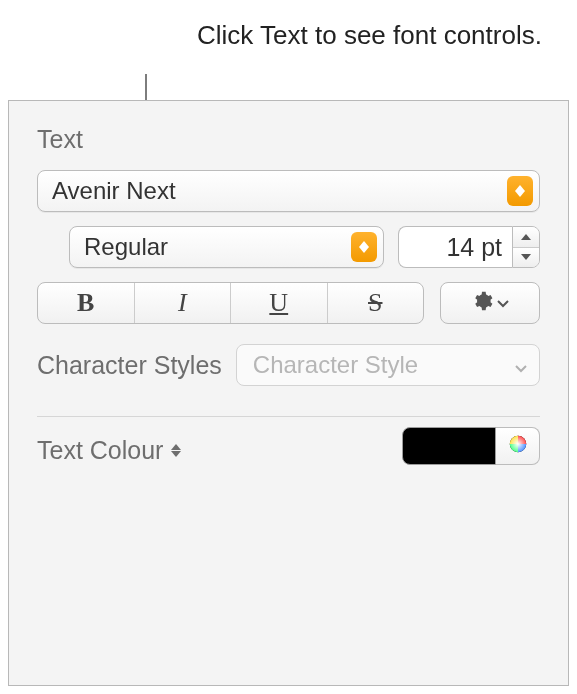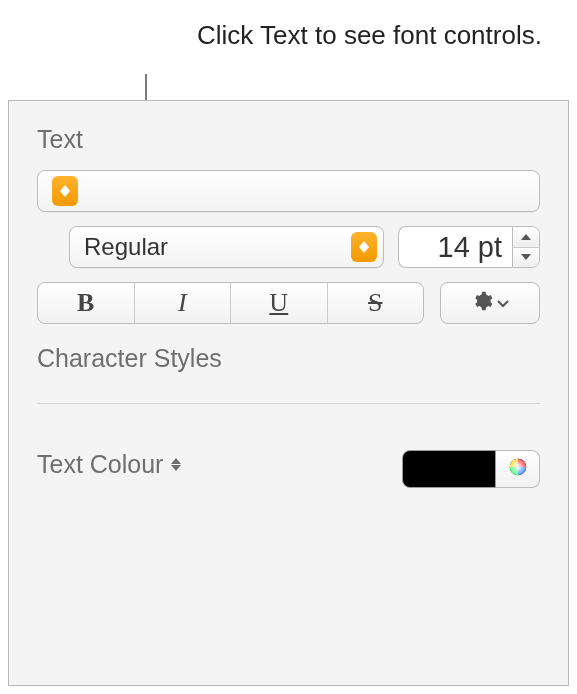--- a/index.html
+++ b/index.html
@@ -109,21 +109,21 @@
     background: #fff;
     border: 1px solid #bcbcbc;
     border-right: none;
     border-top-left-radius: 8px;
     border-bottom-left-radius: 8px;
     height: 42px;
     display: flex;
     align-items: center;
     justify-content: flex-end;
     padding-right: 10px;
-    font-size: 29px;
+    font-size: 25px;
     color: #333;
   }
   .stepper {
     width: 28px;
     display: flex;
     flex-direction: column;
     border: 1px solid #bcbcbc;
     border-top-right-radius: 8px;
     border-bottom-right-radius: 8px;
     overflow: hidden;
@@ -202,23 +202,23 @@
     color: #b6b6b6;
     cursor: pointer;
   }
   .divider {
     margin-top: 30px;
     border: none;
     border-top: 1.5px solid #d6d6d6;
   }
   .row-color {
     display: flex;
-    align-items: flex-start;
+    align-items: flex-end;
     justify-content: space-between;
-    margin-top: 46px;
+    margin-top: 10px;
   }
   .tc-left {
     display: flex;
     align-items: center;
     gap: 8px;
     font-size: 25px;
     color: #6e6e6e;
     cursor: pointer;
   }
   .swatch-group {
@@ -254,20 +254,21 @@
 <div class="callout-line"></div>
 
 <div class="panel">
 
 
   <div class="body">
 
     <div class="section-title">Text</div>
 
     <div class="popup full">
+      <span>Avenir Next</span>
       <span class="arrows-box">
         <svg width="10" height="6" viewBox="0 0 10 6">
             <polygon points="5,0 10,6 0,6" fill="#fff"></polygon>
           </svg>
         <svg width="10" height="6" viewBox="0 0 10 6">
             <polygon points="0,0 10,0 5,6" fill="#fff"></polygon>
           </svg>
       </span>
     </div>
 
@@ -320,20 +321,28 @@
         <span>
           <svg width="12" height="8" viewBox="0 0 12 8">
               <polyline points="1,1 6,6 11,1" fill="none" stroke="#555" stroke-width="2"></polyline>
             </svg>
         </span>
       </div>
     </div>
 
     <div class="row-cs">
       <div class="cs-label">Character Styles</div>
+      <div class="cs-popup">
+        <span>Character Style</span>
+        <span>
+          <svg width="12" height="8" viewBox="0 0 12 8">
+              <polyline points="1,1 6,6 11,1" fill="none" stroke="#b0b0b0" stroke-width="2"></polyline>
+            </svg>
+        </span>
+      </div>
     </div>
 
     <hr class="divider">
 
     <div class="row-color">
       <div class="tc-left">
         <span>Text Colour</span>
         <span style="display:flex;flex-direction:column;gap:1px">
           <svg width="10" height="6" viewBox="0 0 10 6">
               <polygon points="5,0 10,6 0,6" fill="#6e6e6e"></polygon>

